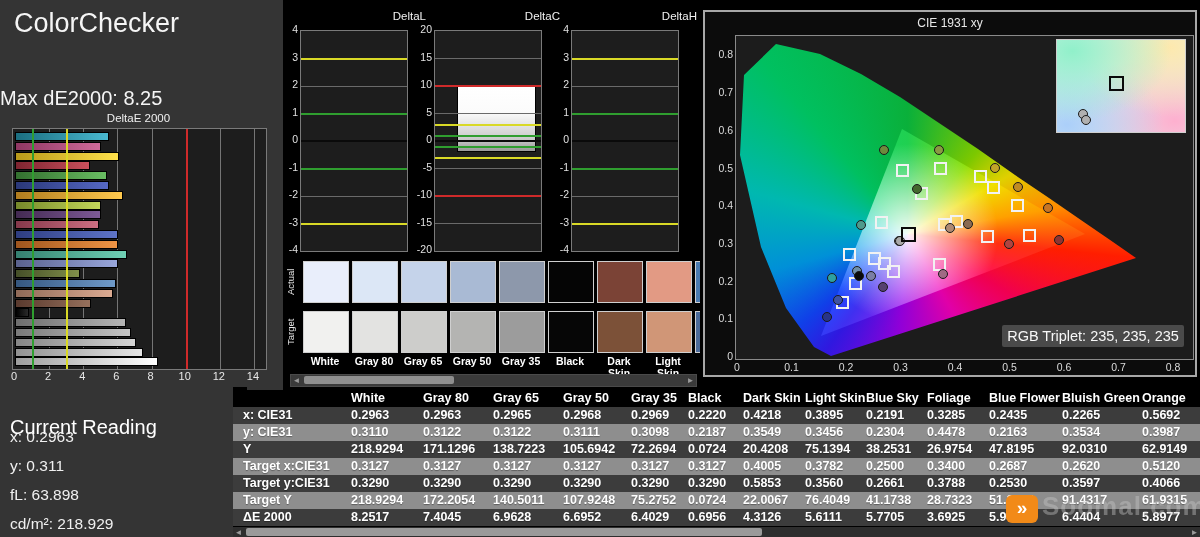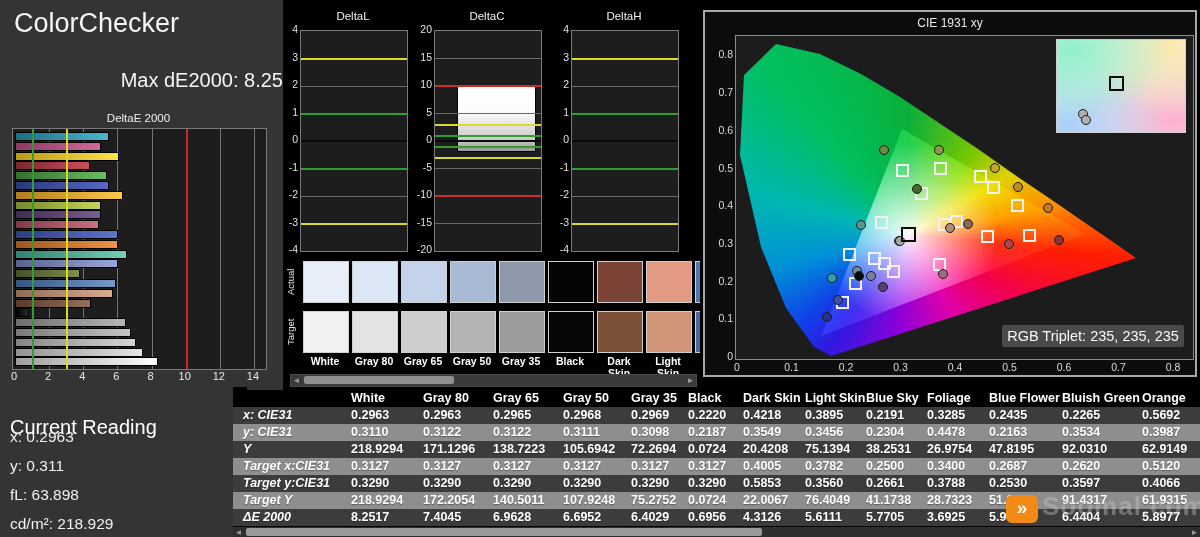--- a/index.html
+++ b/index.html
@@ -4,35 +4,35 @@
 <style>
   html,body{margin:0;padding:0;background:#000;}
   .canvas{position:relative;width:1200px;height:537px;background:#000;overflow:hidden;
           font-family:"Liberation Sans",sans-serif;color:#fff;}
 
   
   .left-panel{position:absolute;left:0;top:0;width:283px;height:390px;background:#343434;}
   .left-bottom{position:absolute;left:0;top:390px;width:233px;height:147px;background:#343434;}
   .app-title{position:absolute;left:14px;top:8px;font-size:27px;color:#f5f5f5;}
   .avg-line{position:absolute;left:0;top:54px;width:283px;text-align:center;font-size:20px;color:#f5f5f5;}
-  .max-line{position:absolute;left:0;top:69px;width:283px;text-align:right;font-size:20px;color:#f5f5f5;}
+  .max-line{position:absolute;left:0;top:87px;width:283px;text-align:left;font-size:20px;color:#f5f5f5;}
 
   .de-title{position:absolute;left:12px;top:112px;width:253px;text-align:center;font-size:11.5px;color:#f0f0f0;}
   .de-plot{position:absolute;left:12px;top:128px;width:253px;height:240px;background:#1d1d1d;border:1px solid #7a7a7a;overflow:hidden;}
   .vline{position:absolute;top:0;bottom:0;width:1px;}
   .bar{position:absolute;left:2px;height:7px;border:1px solid #000;}
   .de-xaxis{position:absolute;left:12px;top:370px;width:260px;height:14px;}
   .de-xlab{position:absolute;width:24px;text-align:center;font-size:11px;color:#e8e8e8;}
   .legend-sq{position:absolute;left:233px;top:387px;width:14px;height:8px;background:#000;}
 
   .cr-title{position:absolute;left:10px;top:416px;font-size:20px;color:#ffffff;}
   .cr-line{position:absolute;left:10px;font-size:15.5px;color:#f0f0f0;}
 
   
-  .mini-title{position:absolute;top:10px;text-align:center;font-size:11.5px;color:#f0f0f0;width:146px;}
+  .mini-title{position:absolute;top:10px;text-align:right;font-size:11.5px;color:#f0f0f0;width:146px;}
   .mini-plot{position:absolute;top:30px;width:106px;height:220px;background:#1d1d1d;border:1px solid #7a7a7a;overflow:hidden;}
   .mini-tick{position:absolute;width:28px;text-align:right;font-size:10.5px;color:#e0e0e0;}
   .mini-hline{position:absolute;left:0;right:0;}
   .dc-box{position:absolute;left:22px;width:77px;background:linear-gradient(#ffffff,#fbfbfb 40%,#c9c9c9 82%,#989898);border:1px solid #000;}
 
   
   .swatch-wrap{position:absolute;left:285px;top:255px;width:415px;height:135px;overflow:hidden;}
   .swatch{position:absolute;width:44px;height:40px;border:1px solid #cfcfcf;}
   .swatch-rowlab{position:absolute;left:0;width:14px;height:42px;font-size:9.5px;color:#e8e8e8;
                  writing-mode:vertical-rl;transform:rotate(180deg);text-align:center;}
@@ -75,21 +75,21 @@
     color:#f7f7f7;font-size:14.5px;line-height:22px;text-align:center;border-radius:2px;}
 
   
   .table-wrap{position:absolute;left:233px;top:390px;width:967px;height:147px;background:#000;}
   .t-row{display:grid;grid-template-columns:118px 72px 70px 70px 68px 57px 55px 62px 61px 61px 62px 73px 80px 49px;
          height:17px;line-height:17px;font-size:12.5px;}
   .t-head{background:#000;color:#fff;font-weight:bold;}
   .t-dark{background:#3c3c3c;}
   .t-light{background:#8e8e8e;}
   .t-cell{color:#fff;font-weight:600;text-shadow:0 1px 1px rgba(0,0,0,.35);overflow:hidden;white-space:nowrap;}
-  .t-cell:first-child{padding-left:10px;font-weight:600;font-style:italic;}
+  .t-cell:first-child{padding-left:10px;font-weight:600;}
 
   .tbar{position:absolute;left:233px;top:527px;width:967px;height:10px;background:#2e2e2e;}
   .tbar-thumb{position:absolute;left:13px;top:1px;width:516px;height:8px;background:#9a9a9a;border-radius:2px;}
 
   
   .watermark{position:absolute;left:1002px;top:489px;width:198px;height:40px;pointer-events:none;}
   .wm-logo{position:absolute;left:4px;top:6px;width:32px;height:28px;background:#f28a18;border-radius:6px;
            color:#fff;font-weight:bold;font-size:19px;line-height:26px;text-align:center;}
   .wm-text{position:absolute;left:40px;top:2px;font-size:26px;font-weight:bold;color:rgba(200,200,200,.40);letter-spacing:1px;}
 </style>

